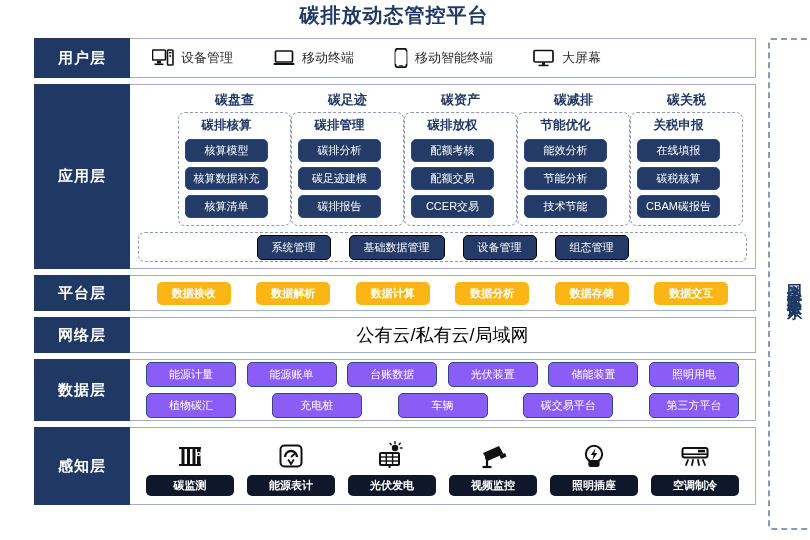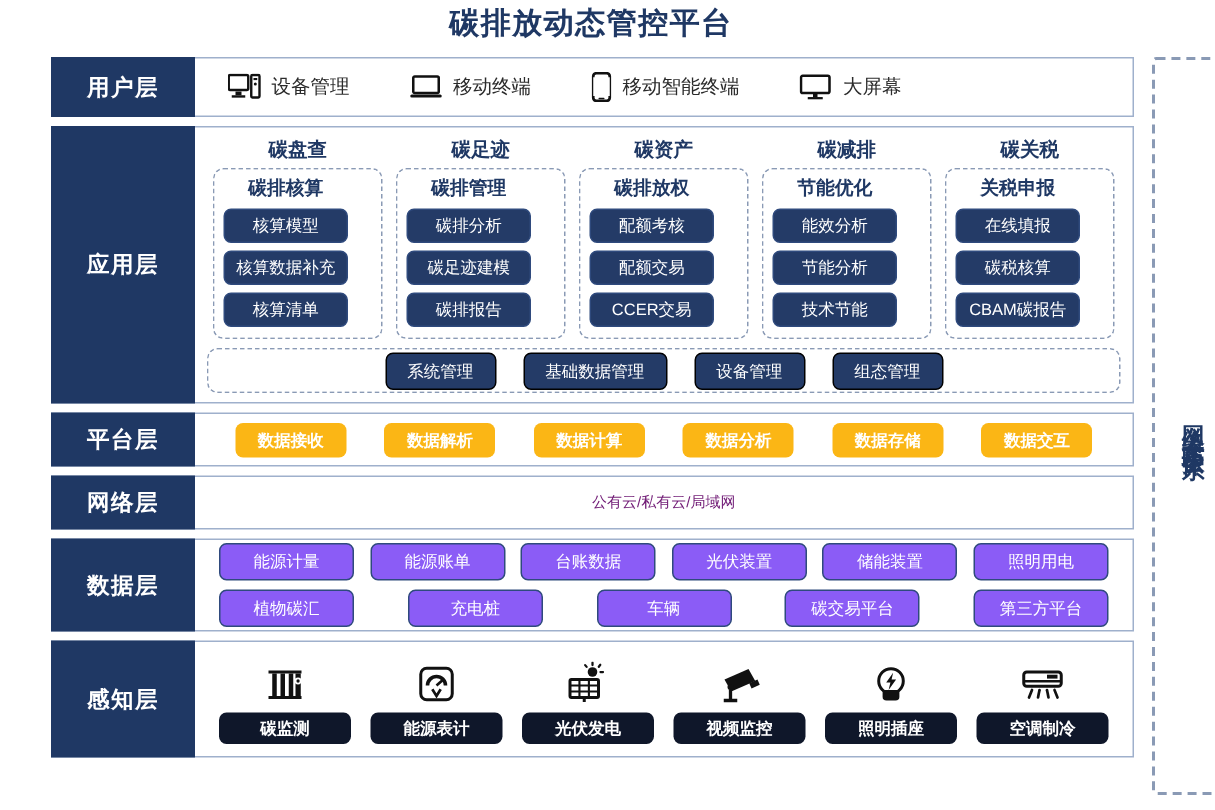--- a/index.html
+++ b/index.html
@@ -50,21 +50,21 @@
   
   #layer-user{height:40px;}
   .user-items{display:flex;align-items:center;width:100%;padding-left:22px;box-sizing:border-box;}
   .user-item{display:flex;align-items:center;margin-right:40px;}
   .user-item .ic{margin-right:7px;display:flex;align-items:center;}
   .user-item .tx{font-size:13px;color:#2b2b2b;font-weight:500;}
 
   
   #layer-app{height:185px;}
   #layer-app .layer-body{flex-direction:column;align-items:stretch;justify-content:flex-start;padding:4px 8px 6px 8px;}
-  .app-groups{display:flex;justify-content:space-between;padding:0 4px;}
+  .app-groups{display:flex;justify-content:flex-end;padding:0 4px;}
   .app-group{width:113px;}
   .group-title{
     text-align:center;font-size:13px;font-weight:bold;color:#1f3864;
     margin:2px 0 3px 0;
   }
   .group-box{
     border:1px dashed #8a9ab5;border-radius:7px;
     padding:4px 22px 7px 6px;
     background:#ffffff;
   }
@@ -101,21 +101,21 @@
   #layer-platform{height:36px;}
   #layer-platform .layer-body{justify-content:space-around;padding:0 14px;}
   .ypill{
     background:#fbb615;color:#ffffff;font-size:11px;font-weight:bold;
     border-radius:5px;padding:4px 15px;white-space:nowrap;
   }
 
   
   #layer-network{height:36px;}
   #layer-network .layer-body{justify-content:center;}
-  .net-text{font-size:10px;color:#701a75;}
+  .net-text{font-size:18px;color:#000000;}
 
   
   #layer-data{height:62px;}
   #layer-data .layer-body{flex-direction:column;justify-content:center;padding:0 16px;}
   .data-row{display:flex;justify-content:space-between;width:100%;margin:3px 0;}
   .dpill{
     background:#8b5cf6;color:#fff;font-size:11px;
     border-radius:5px;padding:4px 0;border:1px solid #2f4a7d;
     width:88px;text-align:center;white-space:nowrap;
   }

